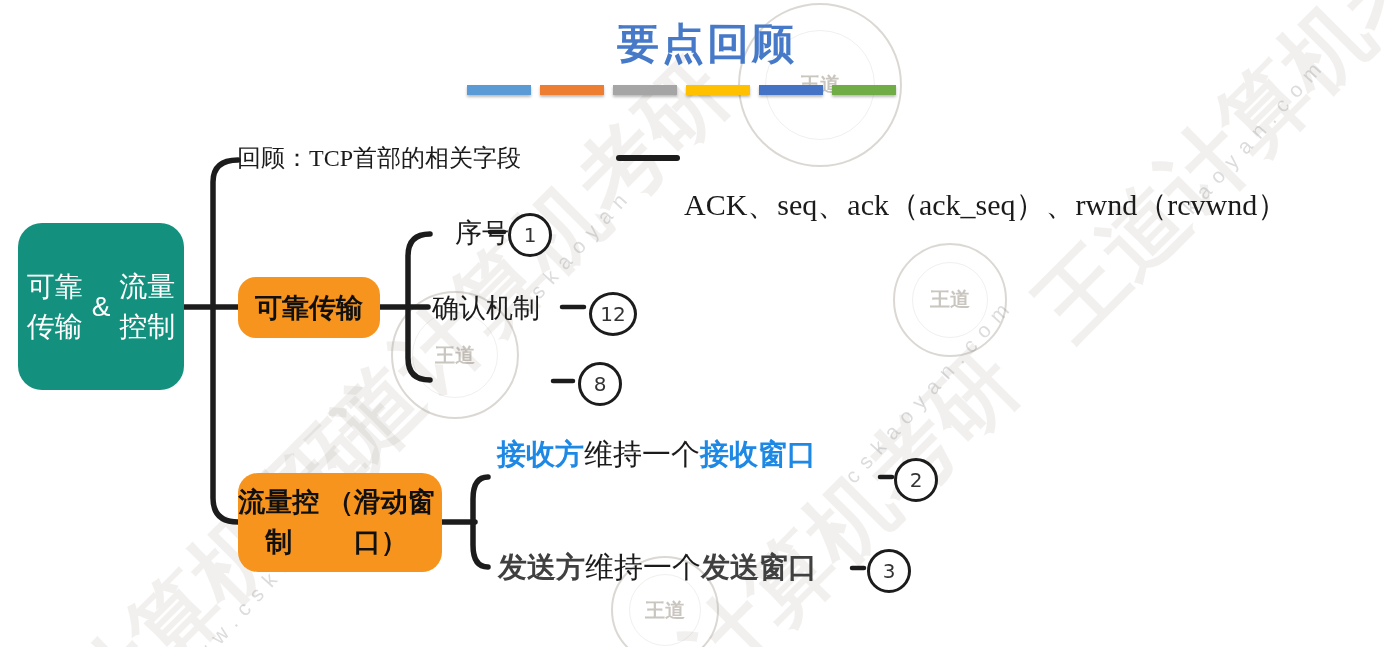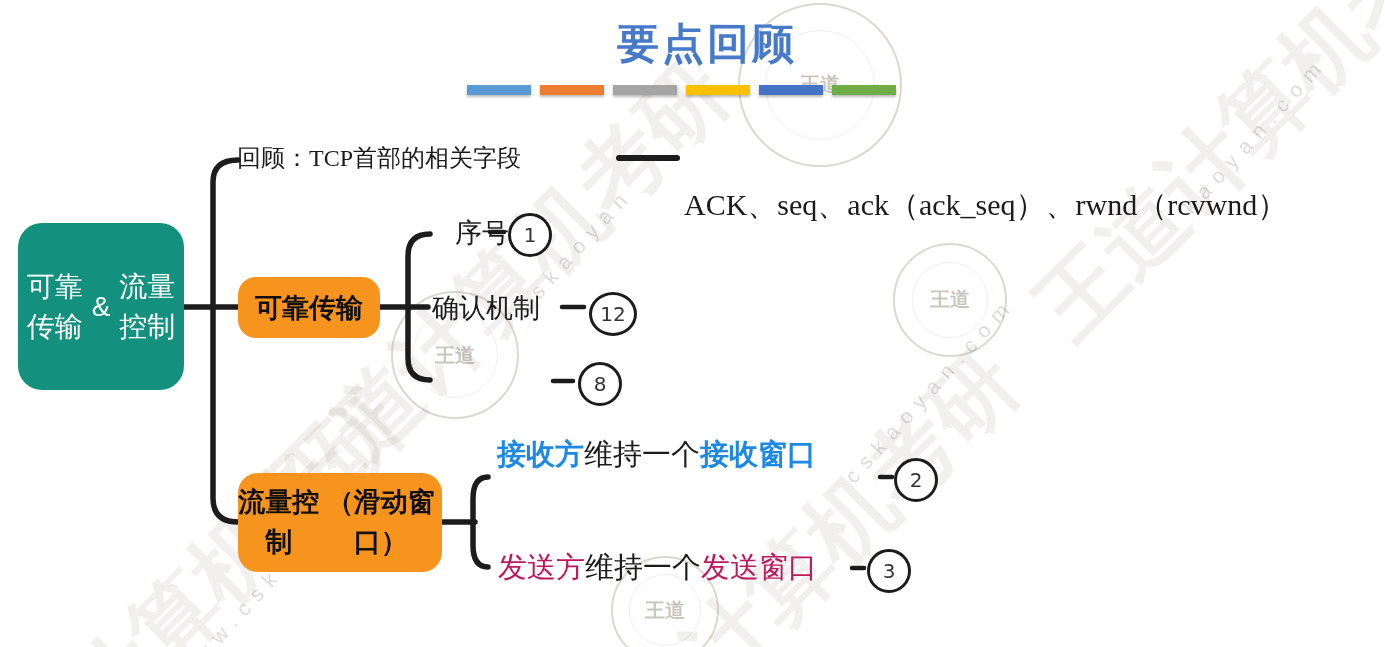--- a/index.html
+++ b/index.html
@@ -57,21 +57,21 @@
 
   
   .branch-text{z-index:2;white-space:nowrap;font-size:27px;font-weight:500;}
   .top-label{left:237px;top:141px;font-size:24px;line-height:34px;font-weight:500;}
   .top-fields{left:684px;top:141px;font-size:30px;line-height:34px;font-weight:500;margin-top:47px;}
 
   .flow-child1{left:477px;top:434px;z-index:2;font-size:29px;line-height:40px;white-space:nowrap;margin-left:20px;}
   .flow-child2{left:498px;top:548px;z-index:2;font-size:29px;line-height:38px;white-space:nowrap;}
   .flow-note{font-size:27px;font-weight:500;padding-left:6px;}
   .seg-blue{color:#1E88E5;font-weight:bold;}
-  .seg-green{color:#be185d;font-weight:normal;}
+  .seg-green{color:#404040;font-weight:bold;}
   .seg-black{font-weight:500;}
 
   
   .badge{
     position:absolute;z-index:2;width:38px;height:38px;border:3.5px solid #1c1c1c;border-radius:50%;
     display:flex;align-items:center;justify-content:center;background:#fff;
     font-family:"DejaVu Sans",sans-serif;font-size:20px;color:#333;font-weight:500;
   }
   .badge-wide{width:42px;}
 </style>

